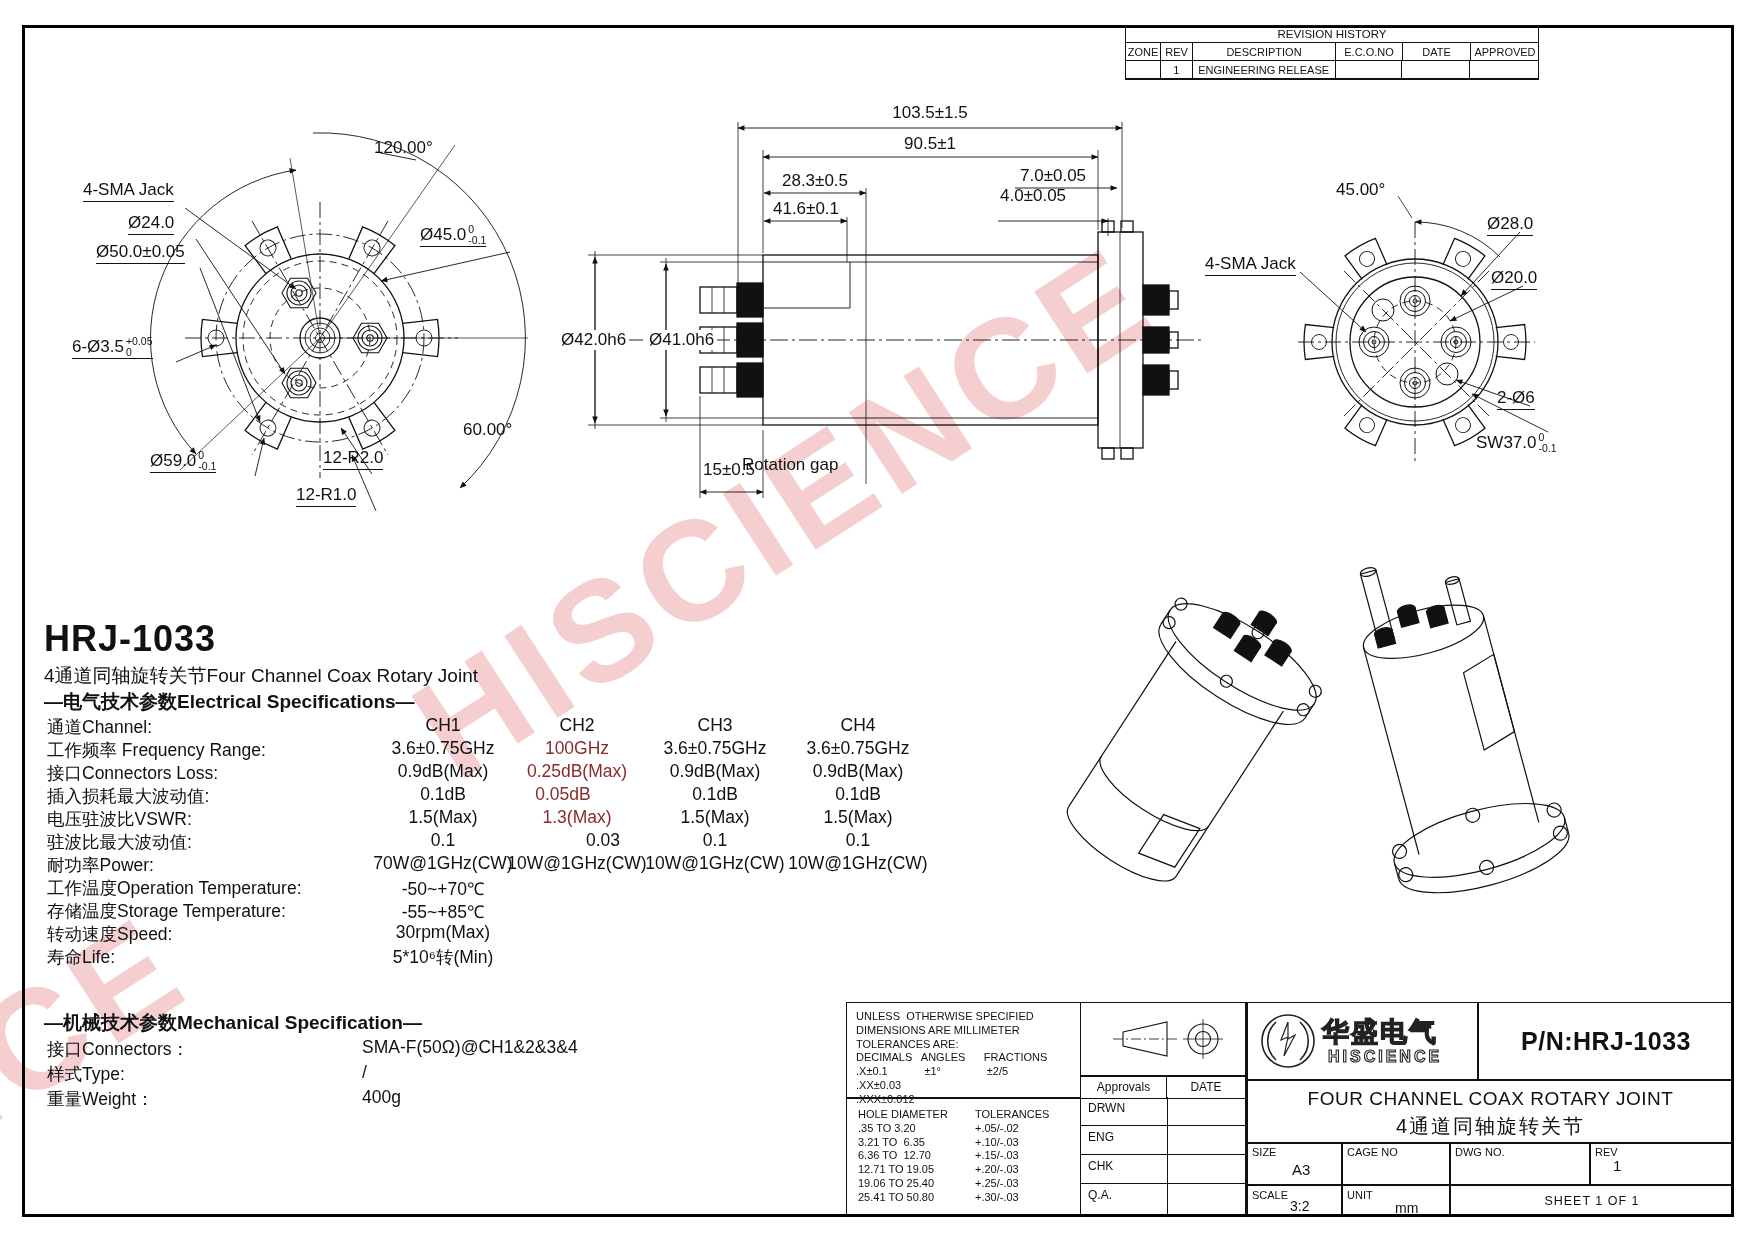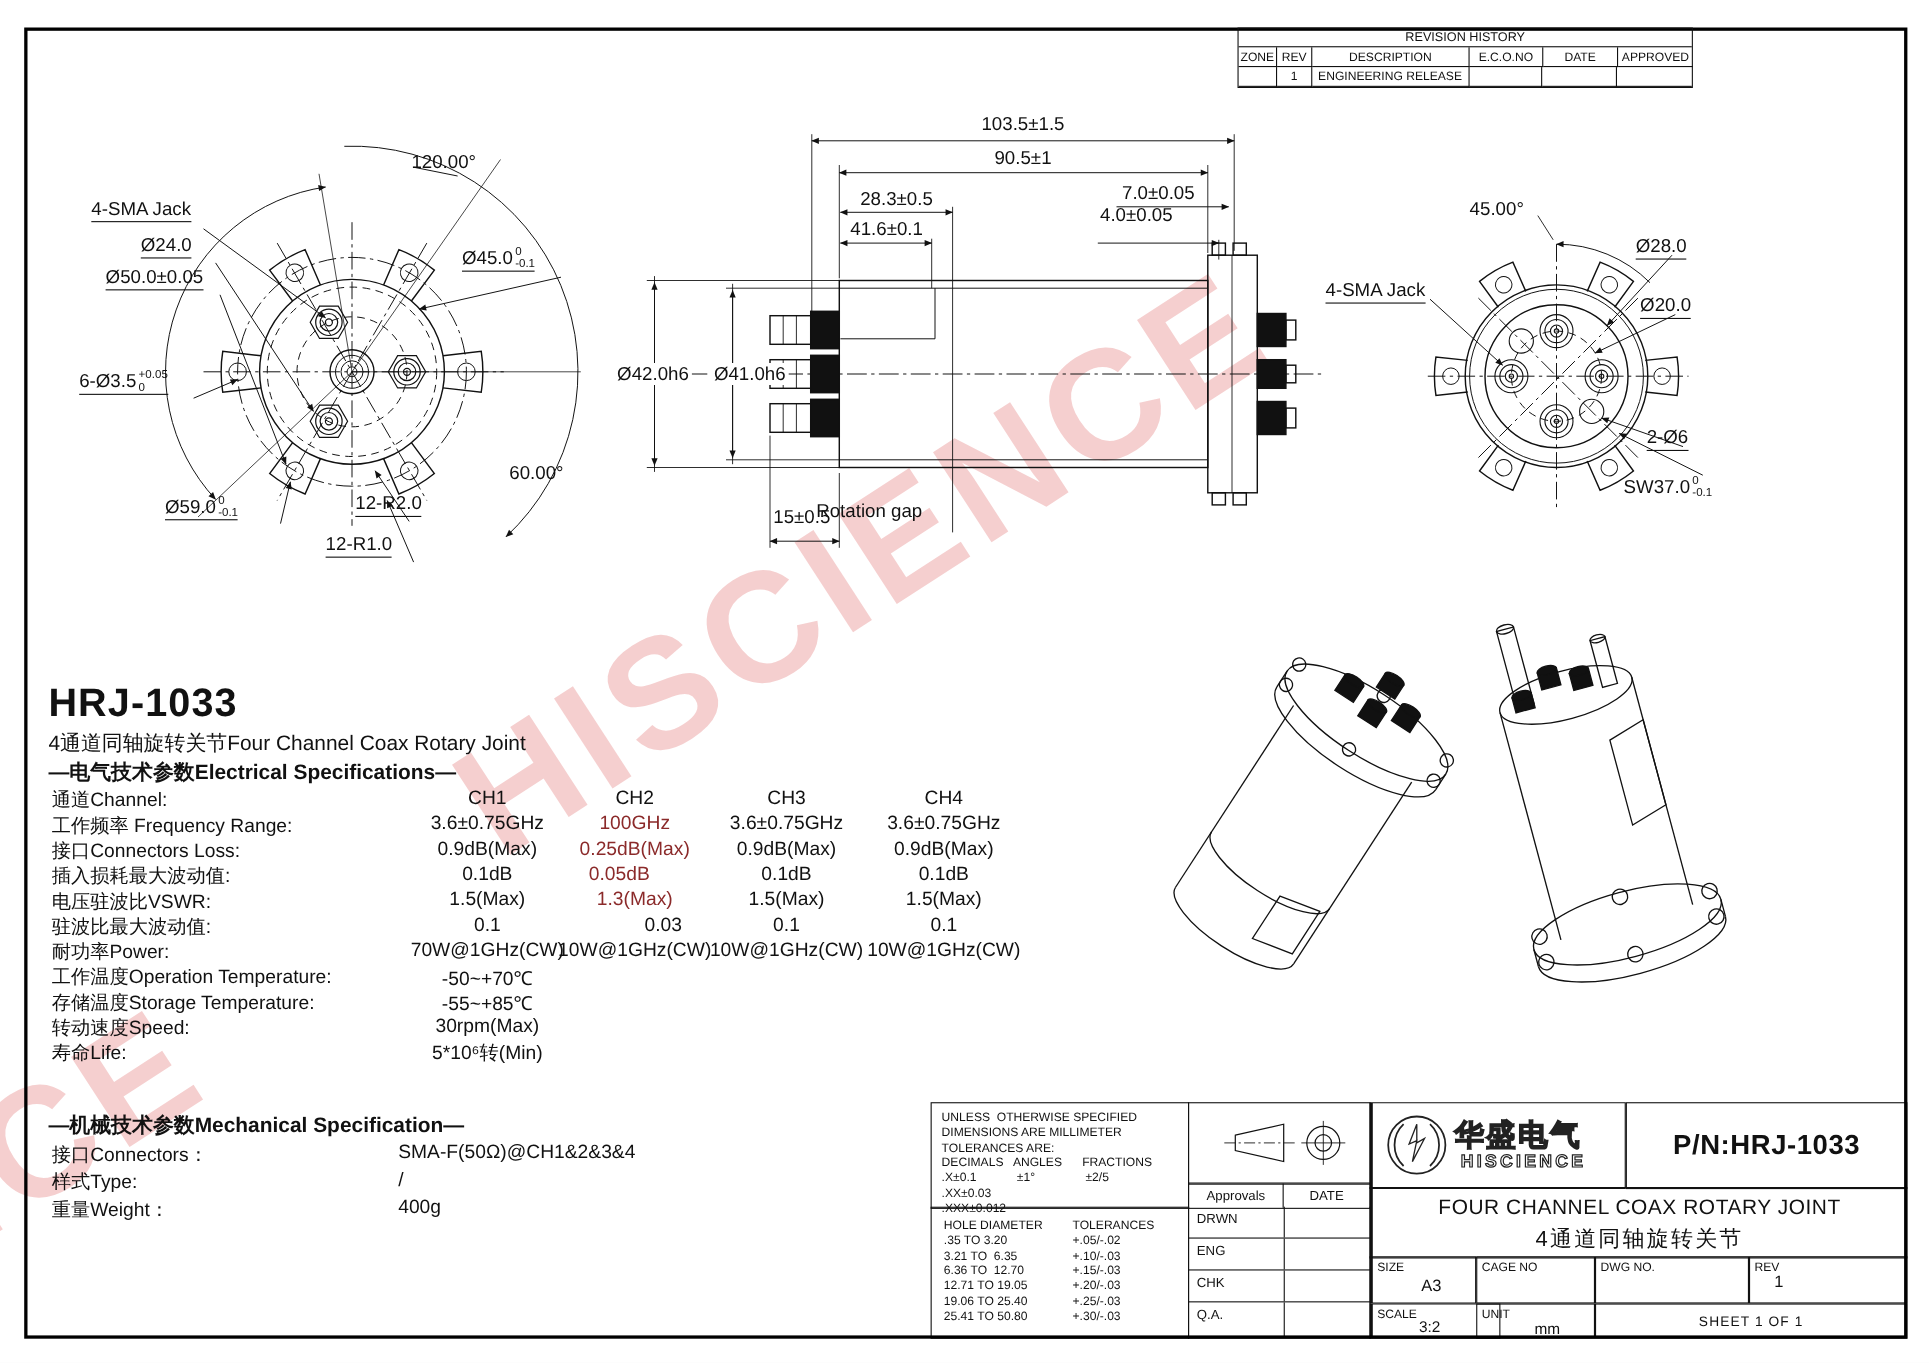--- a/index.html
+++ b/index.html
@@ -101,21 +101,21 @@
   #tb-title { left:1245px; top:1079px; width:489px; height:65px; border-left:3px solid #111; text-align:center; }
   #tb-title .en { font-size:19px; margin-top:8px; letter-spacing:0.5px; }
   #tb-title .cn { font-size:20px; margin-top:3px; letter-spacing:2px; }
   .fcell { position:absolute; z-index:3; border:1px solid #111; }
   .flab { position:absolute; left:4px; top:3px; font-size:11px; }
   .fval { position:absolute; font-size:15px; }
   #f-size { left:1245px; top:1142px; width:97px; height:43px; border-left:3px solid #111; }
   #f-cage { left:1342px; top:1142px; width:108px; height:43px; }
   #f-dwg  { left:1450px; top:1142px; width:140px; height:43px; }
   #f-rev  { left:1590px; top:1142px; width:144px; height:43px; }
-  #f-scale{ left:1245px; top:1185px; width:119px; height:32px; border-left:3px solid #111; }
+  #f-scale{ left:1245px; top:1185px; width:97px; height:32px; border-left:3px solid #111; }
   #f-unit { left:1342px; top:1185px; width:108px; height:32px; }
   #f-sheet{ left:1450px; top:1185px; width:284px; height:32px; display:flex; align-items:center; justify-content:center; font-size:12.5px; letter-spacing:1px; }
   #f-size .fval { left:44px; top:18px; }
   #f-cage .fval { left:50px; top:18px; }
   #f-rev .fval  { left:22px; top:14px; }
   #f-scale .fval{ left:42px; top:12px; font-size:14px; }
   #f-unit .fval { left:52px; top:14px; font-size:14px; }
 </style>
 </head>
 <body>

